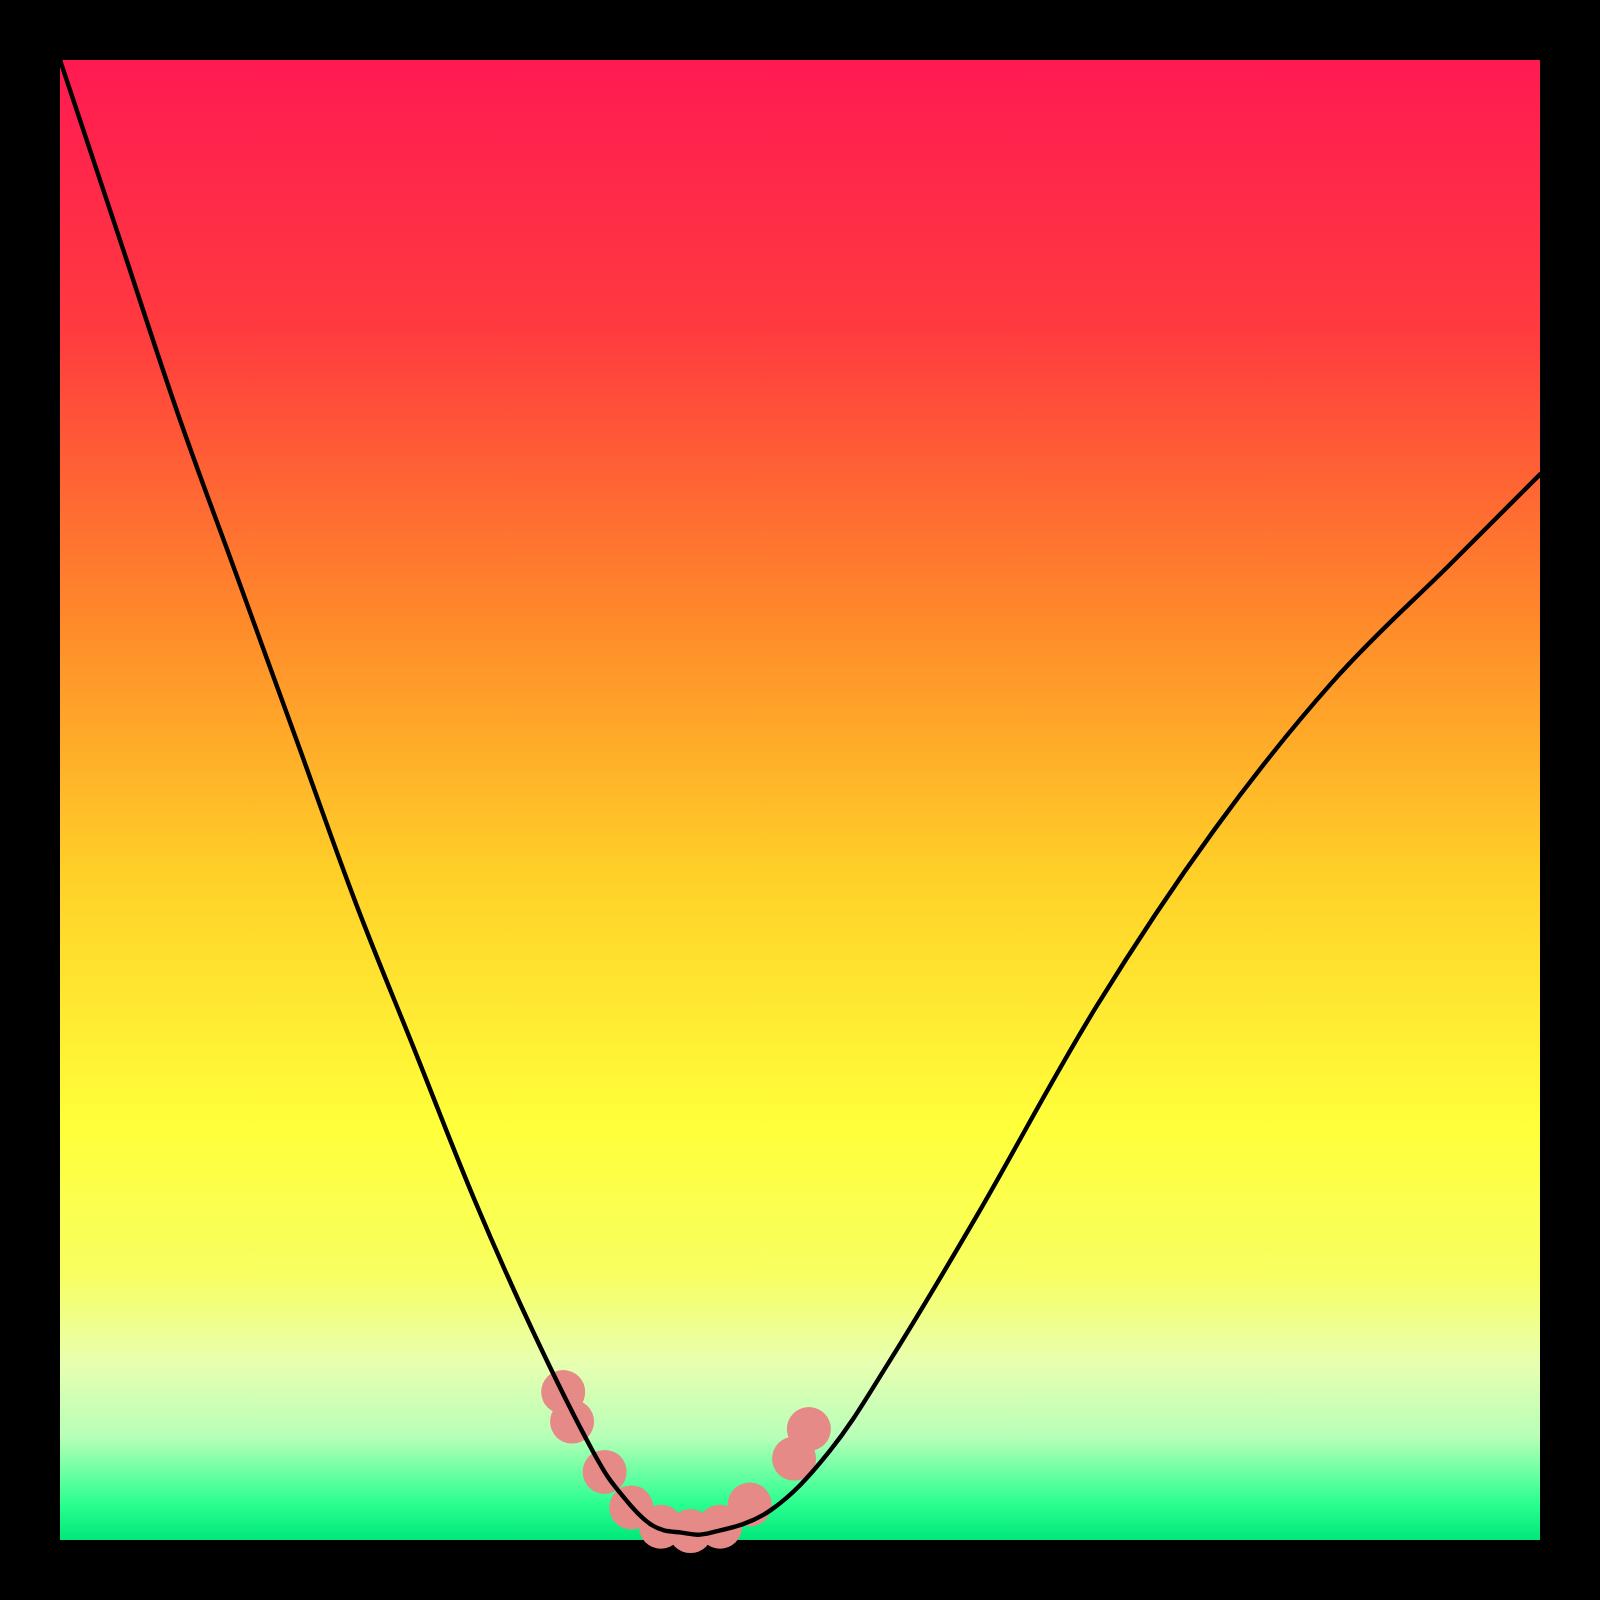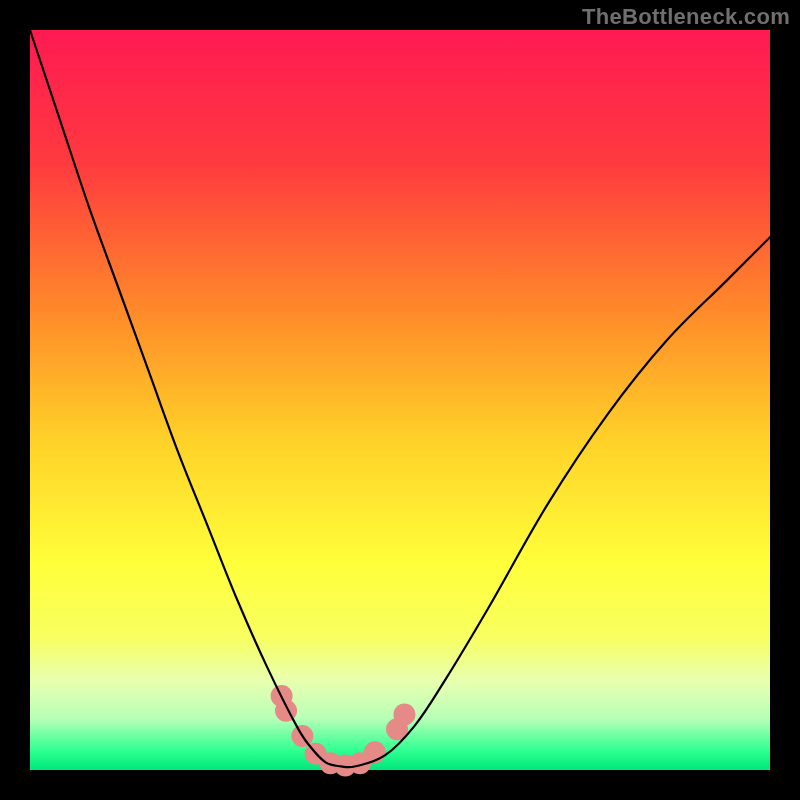--- a/index.html
+++ b/index.html
@@ -30,21 +30,20 @@
   svg {
     position: absolute;
     left: 0;
     top: 0;
   }
 </style>
 </head>
 <body>
 
 <div class="stage">
-  <div class="watermark">TheBottleneck.com</div>
 
   <svg id="chart-svg" width="800" height="800" viewBox="0 0 800 800">
     <defs>
       <linearGradient id="bg-grad" x1="0" y1="0" x2="0" y2="1">
           <stop offset="0%" stop-color="#ff1a52"></stop>
           <stop offset="18%" stop-color="#ff3a3f"></stop>
           <stop offset="38%" stop-color="#ff8a2a"></stop>
           <stop offset="55.00000000000001%" stop-color="#ffd028"></stop>
           <stop offset="72%" stop-color="#ffff3a"></stop>
           <stop offset="82%" stop-color="#f8ff60"></stop>

